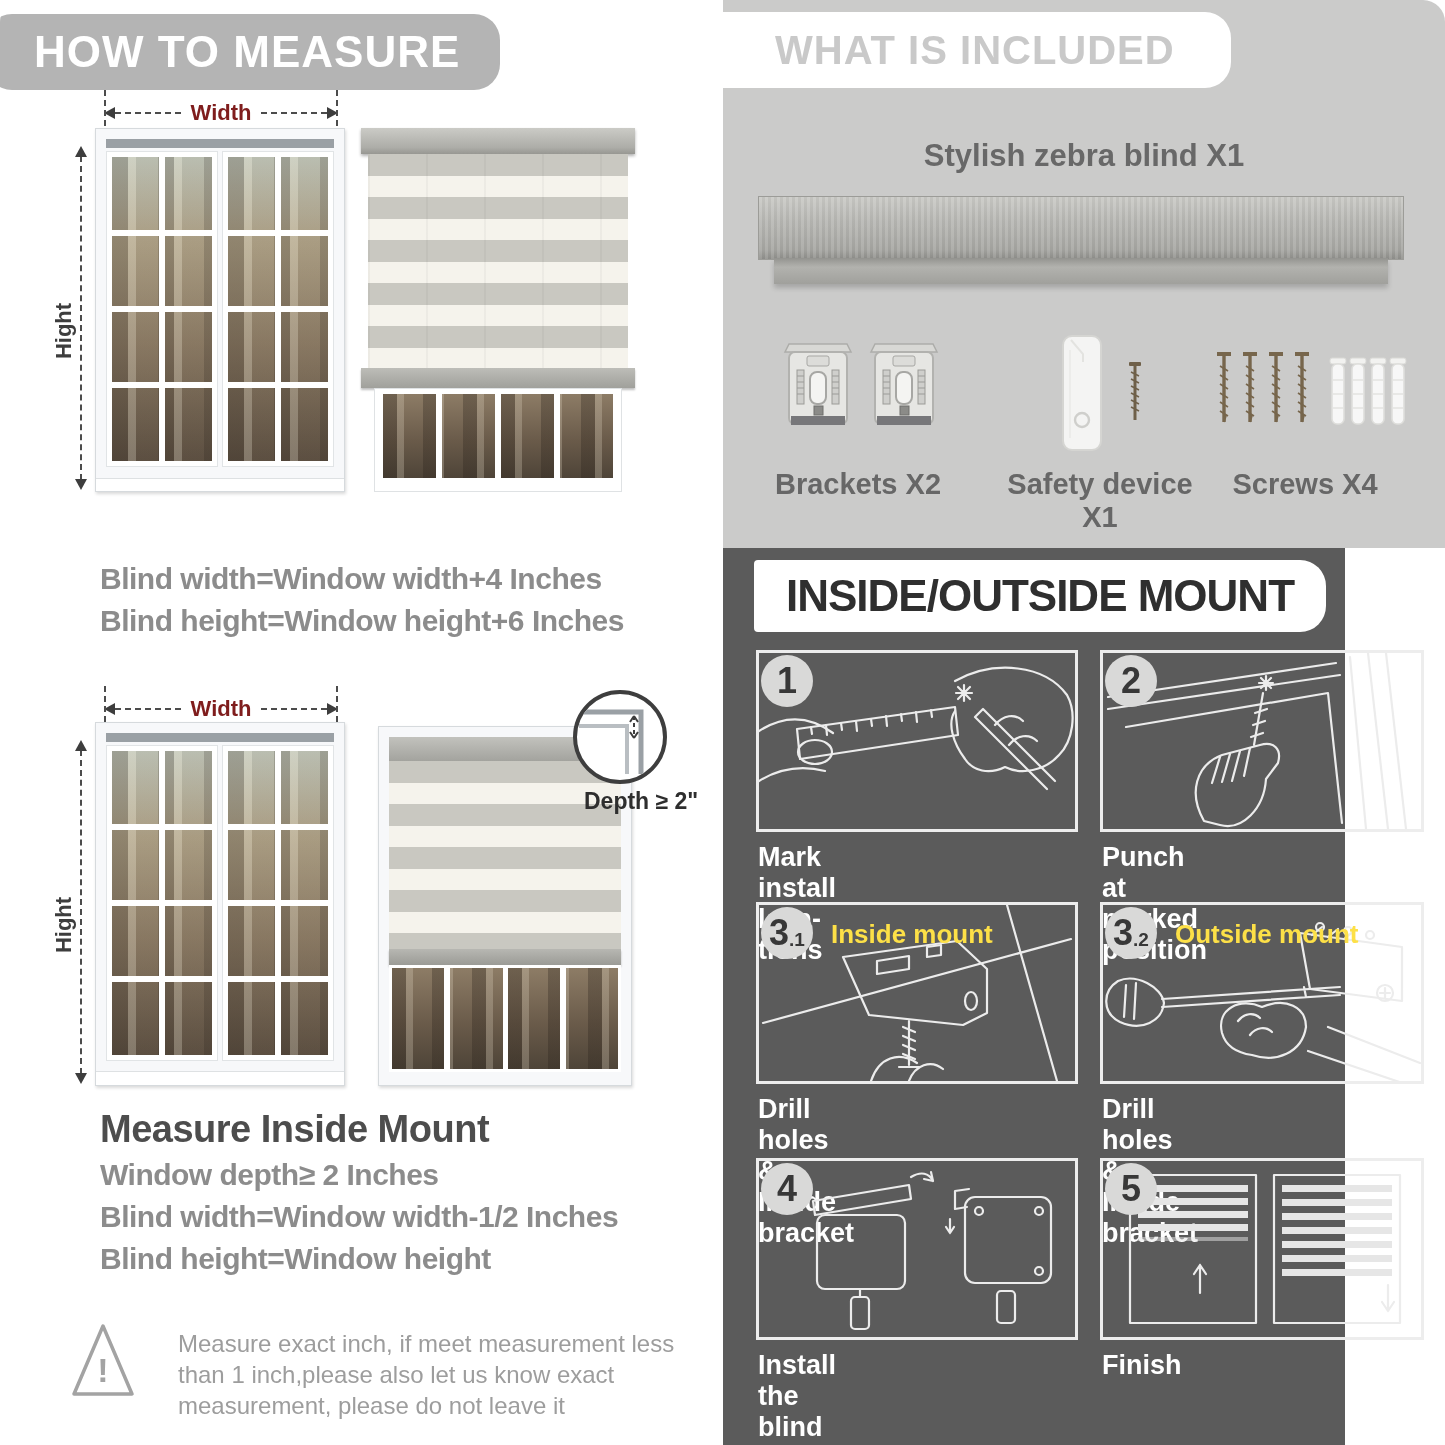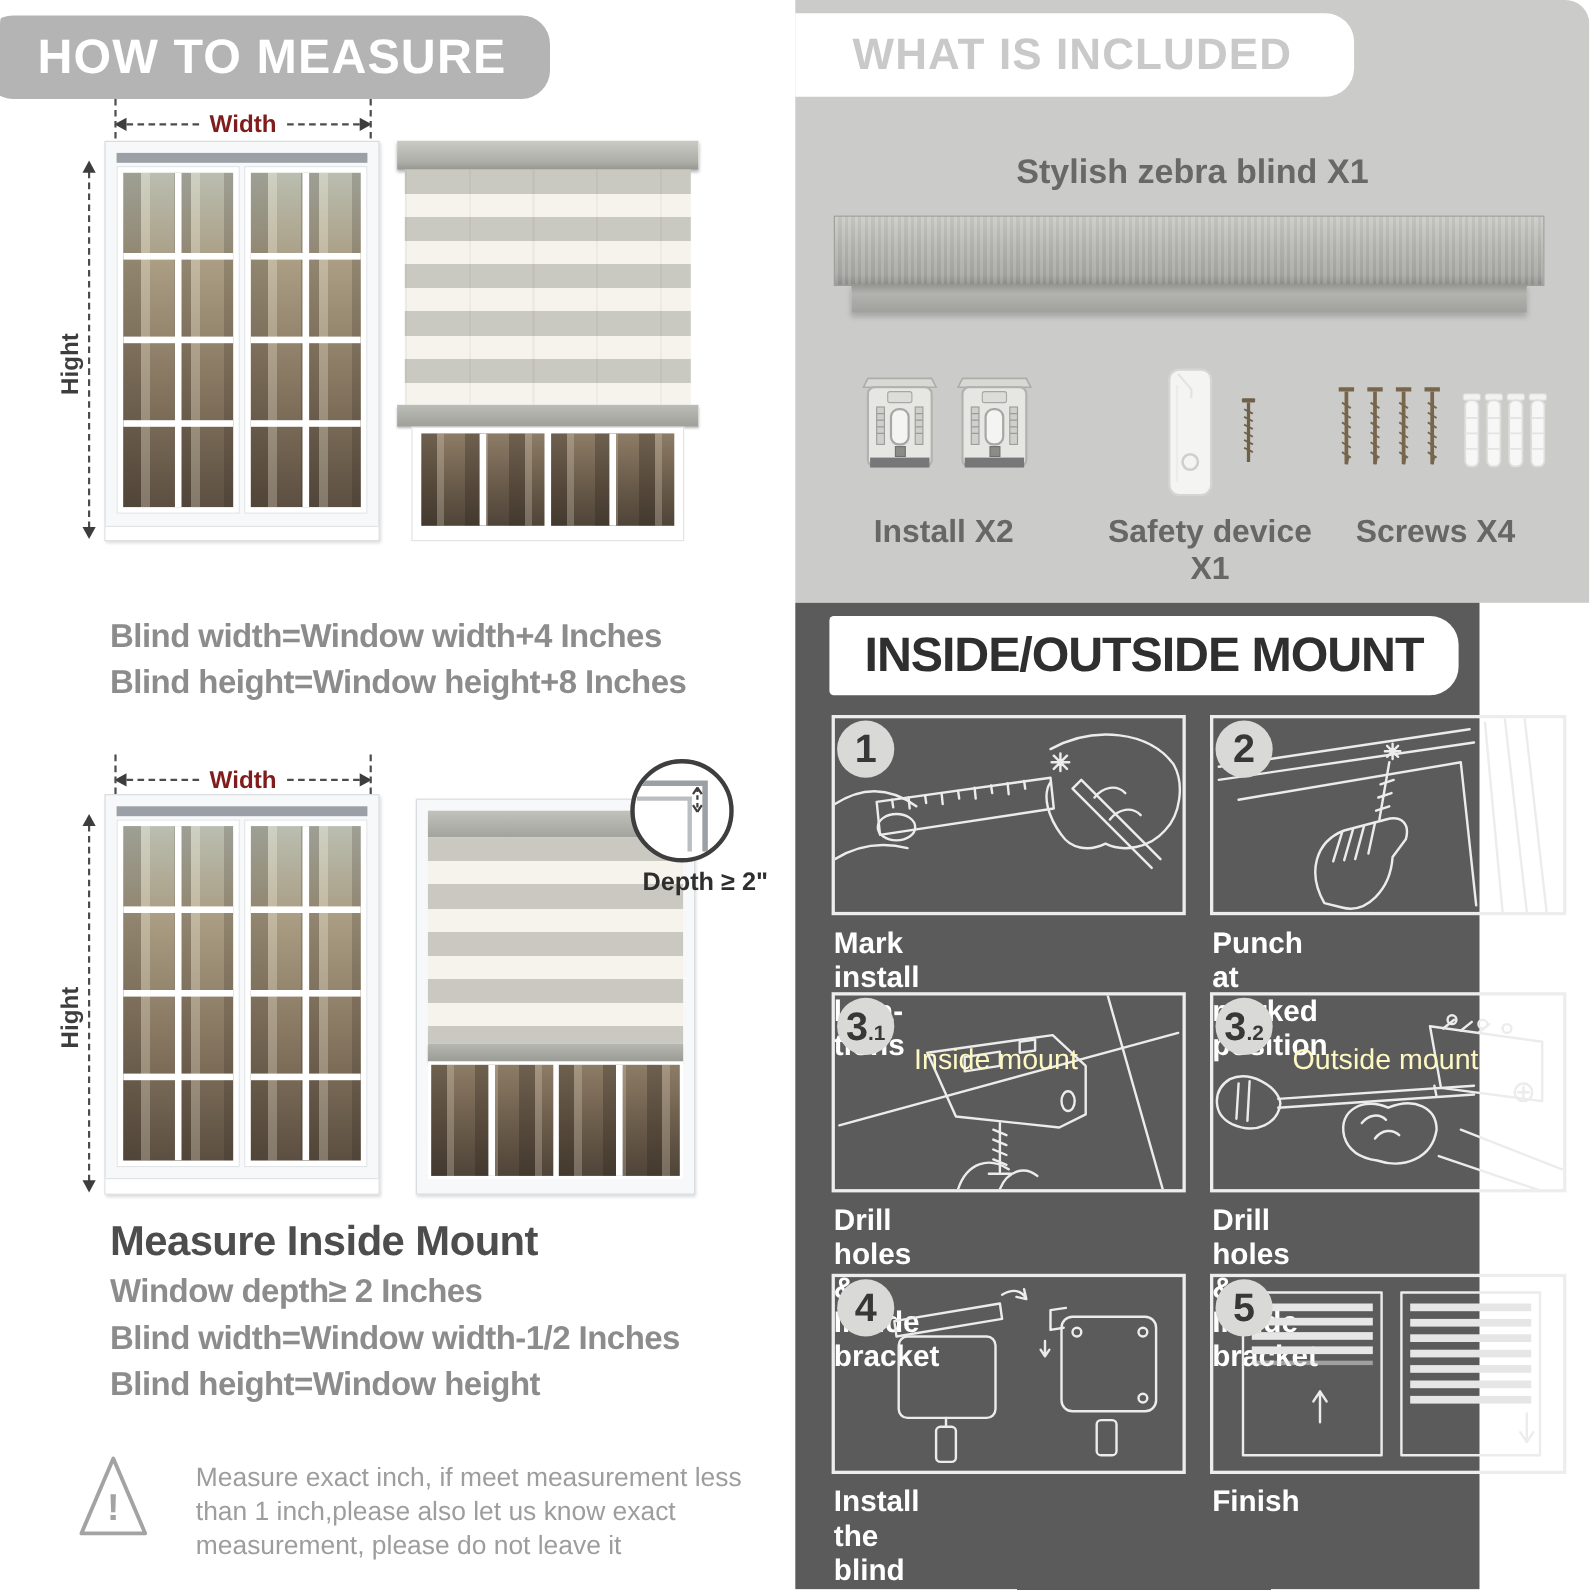--- a/index.html
+++ b/index.html
@@ -95,21 +95,21 @@
   .mount-header{position:absolute;left:31px;top:12px;width:572px;height:72px;background:#ffffff;
      border-radius:4px 26px 26px 4px;display:flex;align-items:center;padding-left:32px;box-sizing:border-box;}
   .mount-header span{color:#2f2f2f;font-size:44px;font-weight:700;letter-spacing:-1px;}
   .step{position:absolute;}
   .stepbox{position:absolute;left:0;top:0;border:3px solid #ededed;}
   .stepbox svg{position:absolute;inset:0;width:100%;height:100%;}
   .badge{position:absolute;left:2px;top:2px;width:52px;height:52px;border-radius:50%;background:#d9d9d8;
      display:flex;align-items:center;justify-content:center;z-index:3;}
   .badge .num{font-size:36px;font-weight:700;color:#383838;line-height:1;}
   .badge .sub{font-size:19px;font-weight:700;color:#383838;line-height:1;margin-top:12px;}
-  .steptitle{position:absolute;left:72px;top:14px;font-size:26px;font-weight:400;color:#fef9c3;z-index:3;margin-top:29px;}
+  .steptitle{position:absolute;left:72px;top:14px;font-size:26px;font-weight:700;color:#fde047;z-index:3;}
   .caption{position:absolute;left:2px;font-size:27px;font-weight:700;color:#ffffff;white-space:pre-wrap;}
   .a{stroke:#ececec;fill:none;stroke-width:2.2;stroke-linecap:round;stroke-linejoin:round;}
 
   .warn-triangle{position:absolute;left:70px;top:1320px;}
 </style>
 </head>
 <body>
 
 <div id="canvas" data-name="infographic-canvas">
 
@@ -165,21 +165,21 @@
       <div class="pane">
           <i class="mv"></i>
         </div>
       <div class="pane">
           <i class="mv"></i>
         </div>
     </div>
   </div>
 
   <div class="f-line" style="top:562px;" data-name="outside-width-formula">Blind width=Window width+4 Inches</div>
-  <div class="f-line" style="top:604px;" data-name="outside-height-formula">Blind height=Window height+8 Inches</div>
+  <div class="f-line" style="top:604px;" data-name="outside-height-formula">Blind height=Window height+6 Inches</div>
 
   <div class="warrow" style="left:104px;top:698px;width:234px;" data-name="width-arrow-inside">
     <i class="vtick" style="left:0;"></i>
     <i class="vtick" style="right:0;"></i>
     <span class="ah left" data-name="arrowhead-left-icon"></span>
     <span class="dash"></span>
     <span class="wlabel" data-name="width-label">Width</span>
     <span class="dash"></span>
     <span class="ah right" data-name="arrowhead-right-icon"></span>
   </div>
@@ -343,21 +343,21 @@
             <path d="M-6,22 h12 M-6,36 h12 M-6,50 h12" stroke="#e4e4e1" stroke-width="1.6"></path>
           </g>
         <g transform="translate(186,12)">
             <rect x="-8" y="0" width="16" height="6" rx="2" fill="#f2f2f0" stroke="#d8d8d5"></rect>
             <rect x="-6" y="6" width="12" height="60" rx="5" fill="#ffffff" fill-opacity="0.85" stroke="#dededb" stroke-width="1.6"></rect>
             <path d="M-6,22 h12 M-6,36 h12 M-6,50 h12" stroke="#e4e4e1" stroke-width="1.6"></path>
           </g>
       </g>
     </svg>
 
-    <div class="item-label" style="left:45px;width:180px;" data-name="brackets-label">Install X2</div>
+    <div class="item-label" style="left:45px;width:180px;" data-name="brackets-label">Brackets X2</div>
     <div class="item-label" style="left:277px;width:200px;" data-name="safety-device-label">Safety device X1</div>
     <div class="item-label" style="left:502px;width:160px;" data-name="screws-label">Screws X4</div>
   </div>
 
   <div class="panel-dark" data-name="mount-instructions-panel">
     <div class="mount-header" data-name="mount-banner">
       <span data-name="mount-title">INSIDE/OUTSIDE MOUNT</span>
     </div>
 
     <div class="step" style="left:33px;top:102px;" data-name="step-1">

